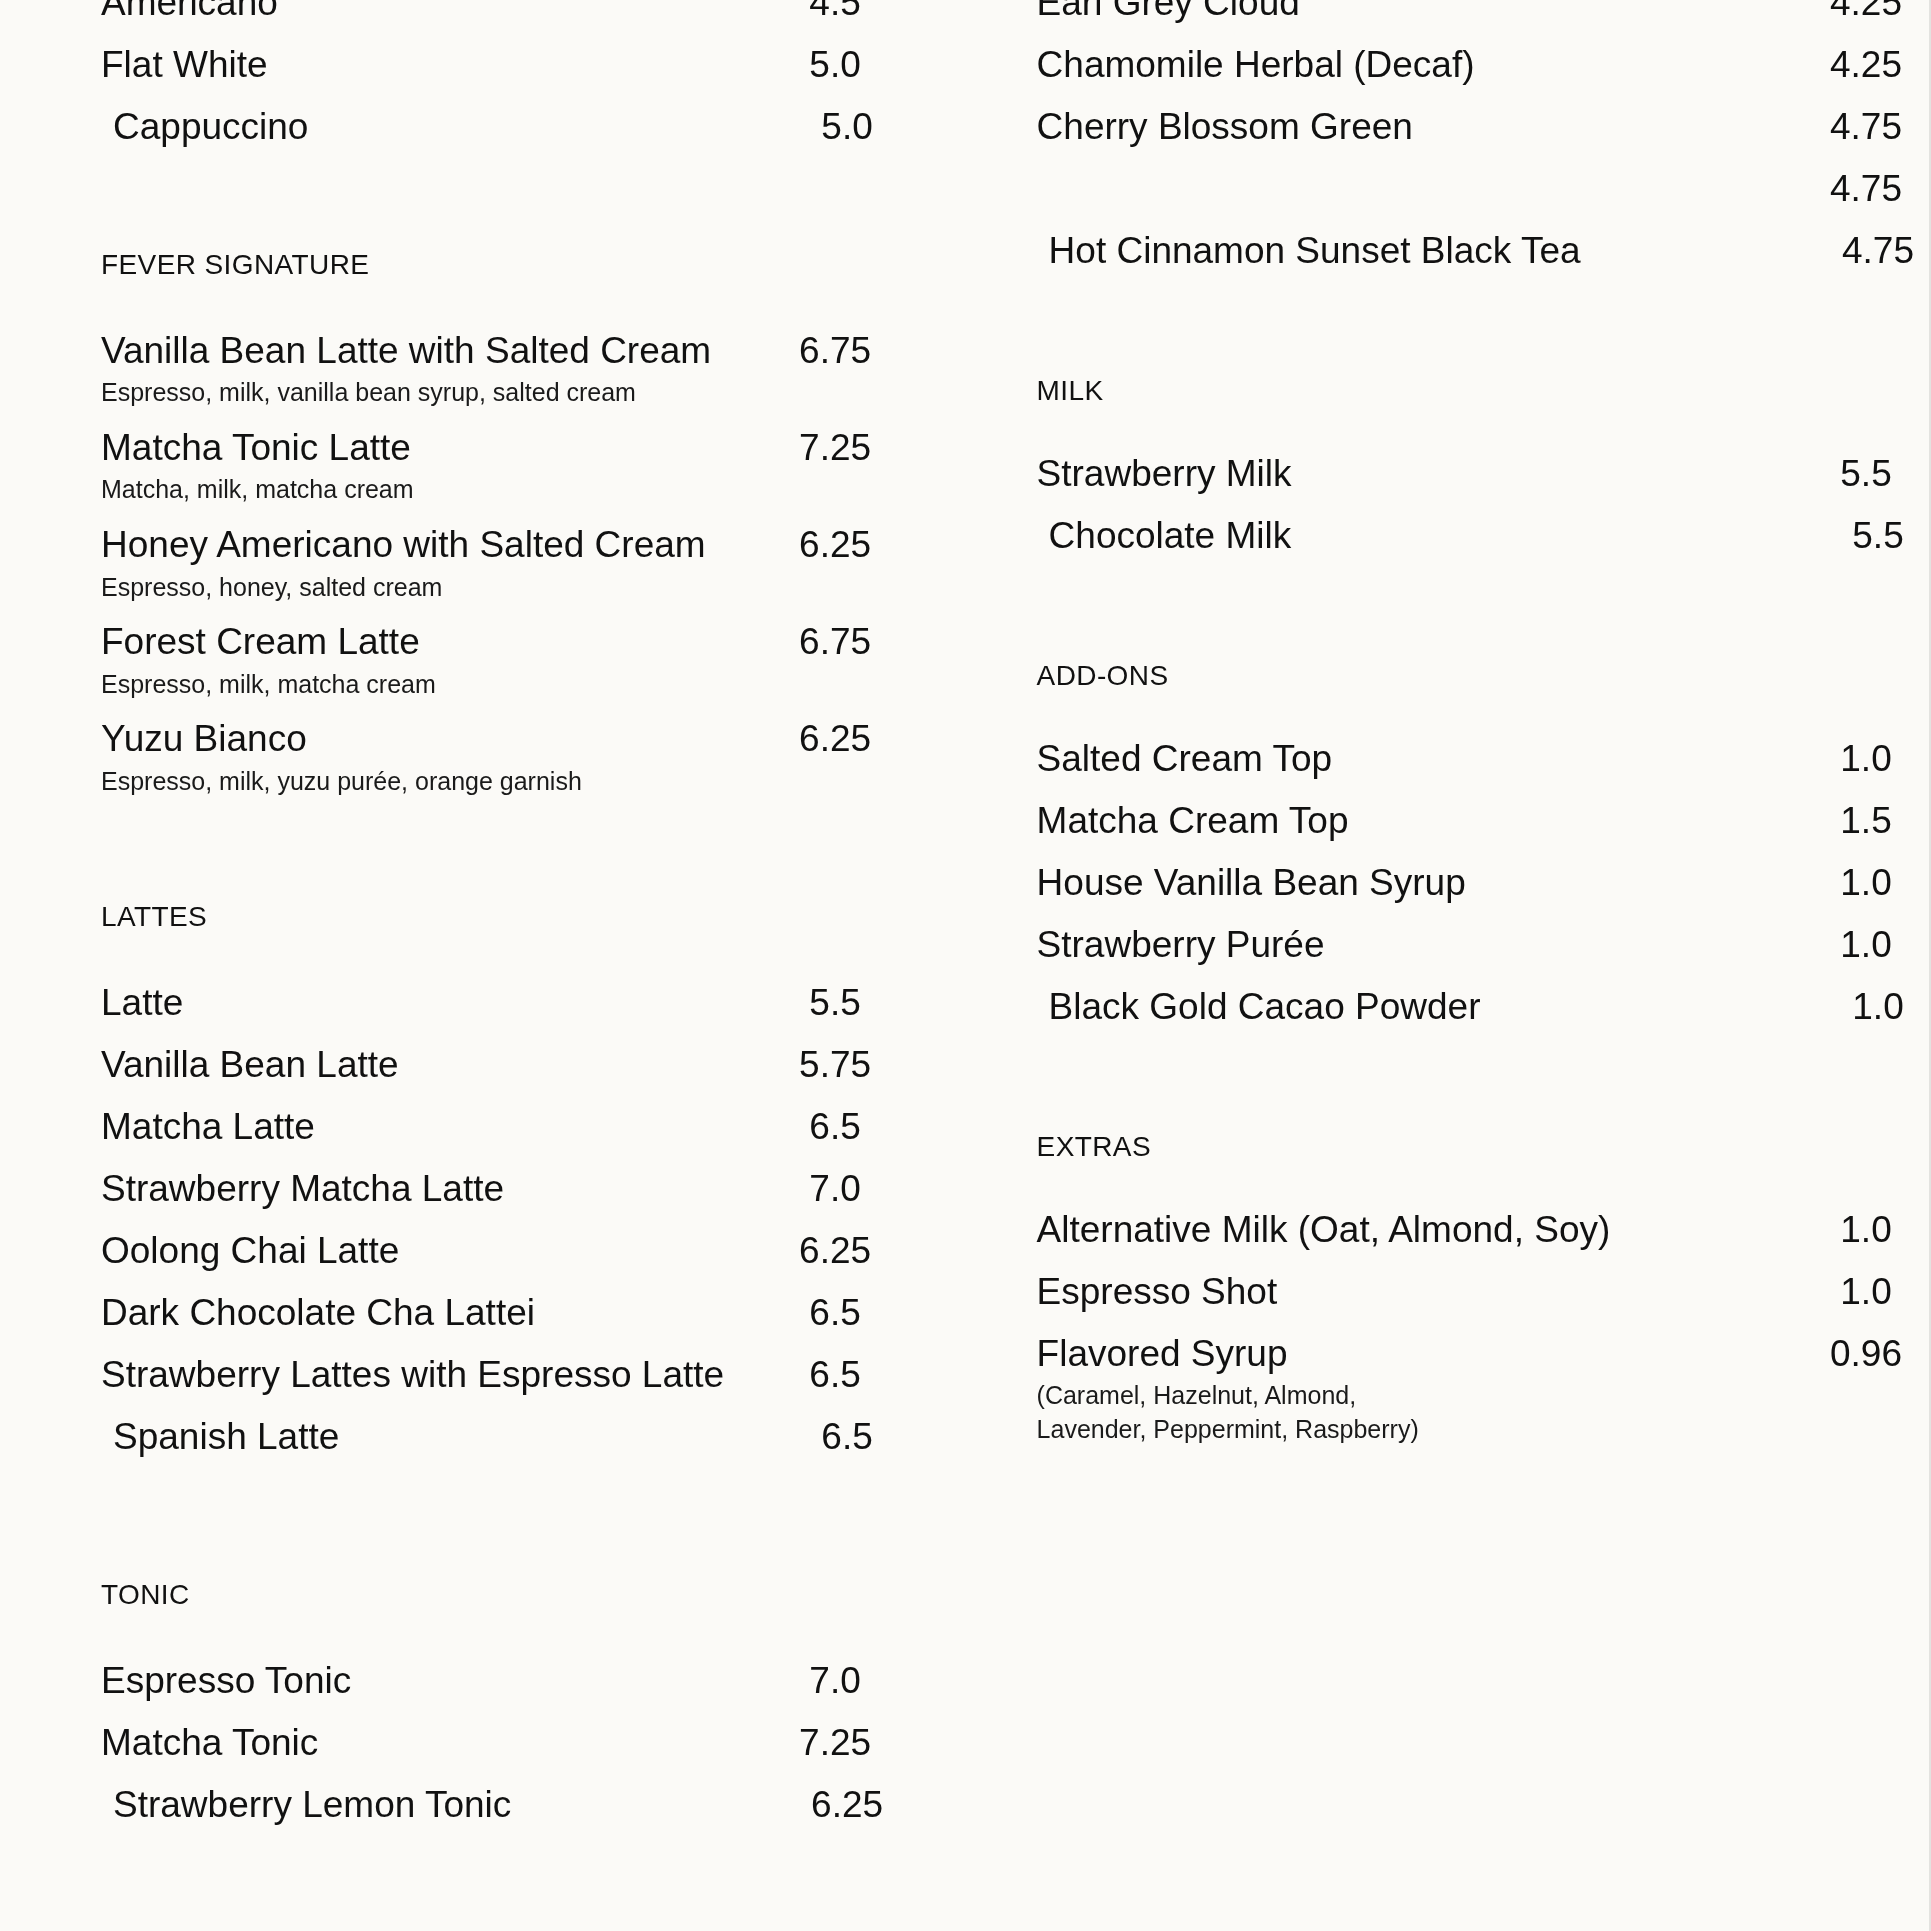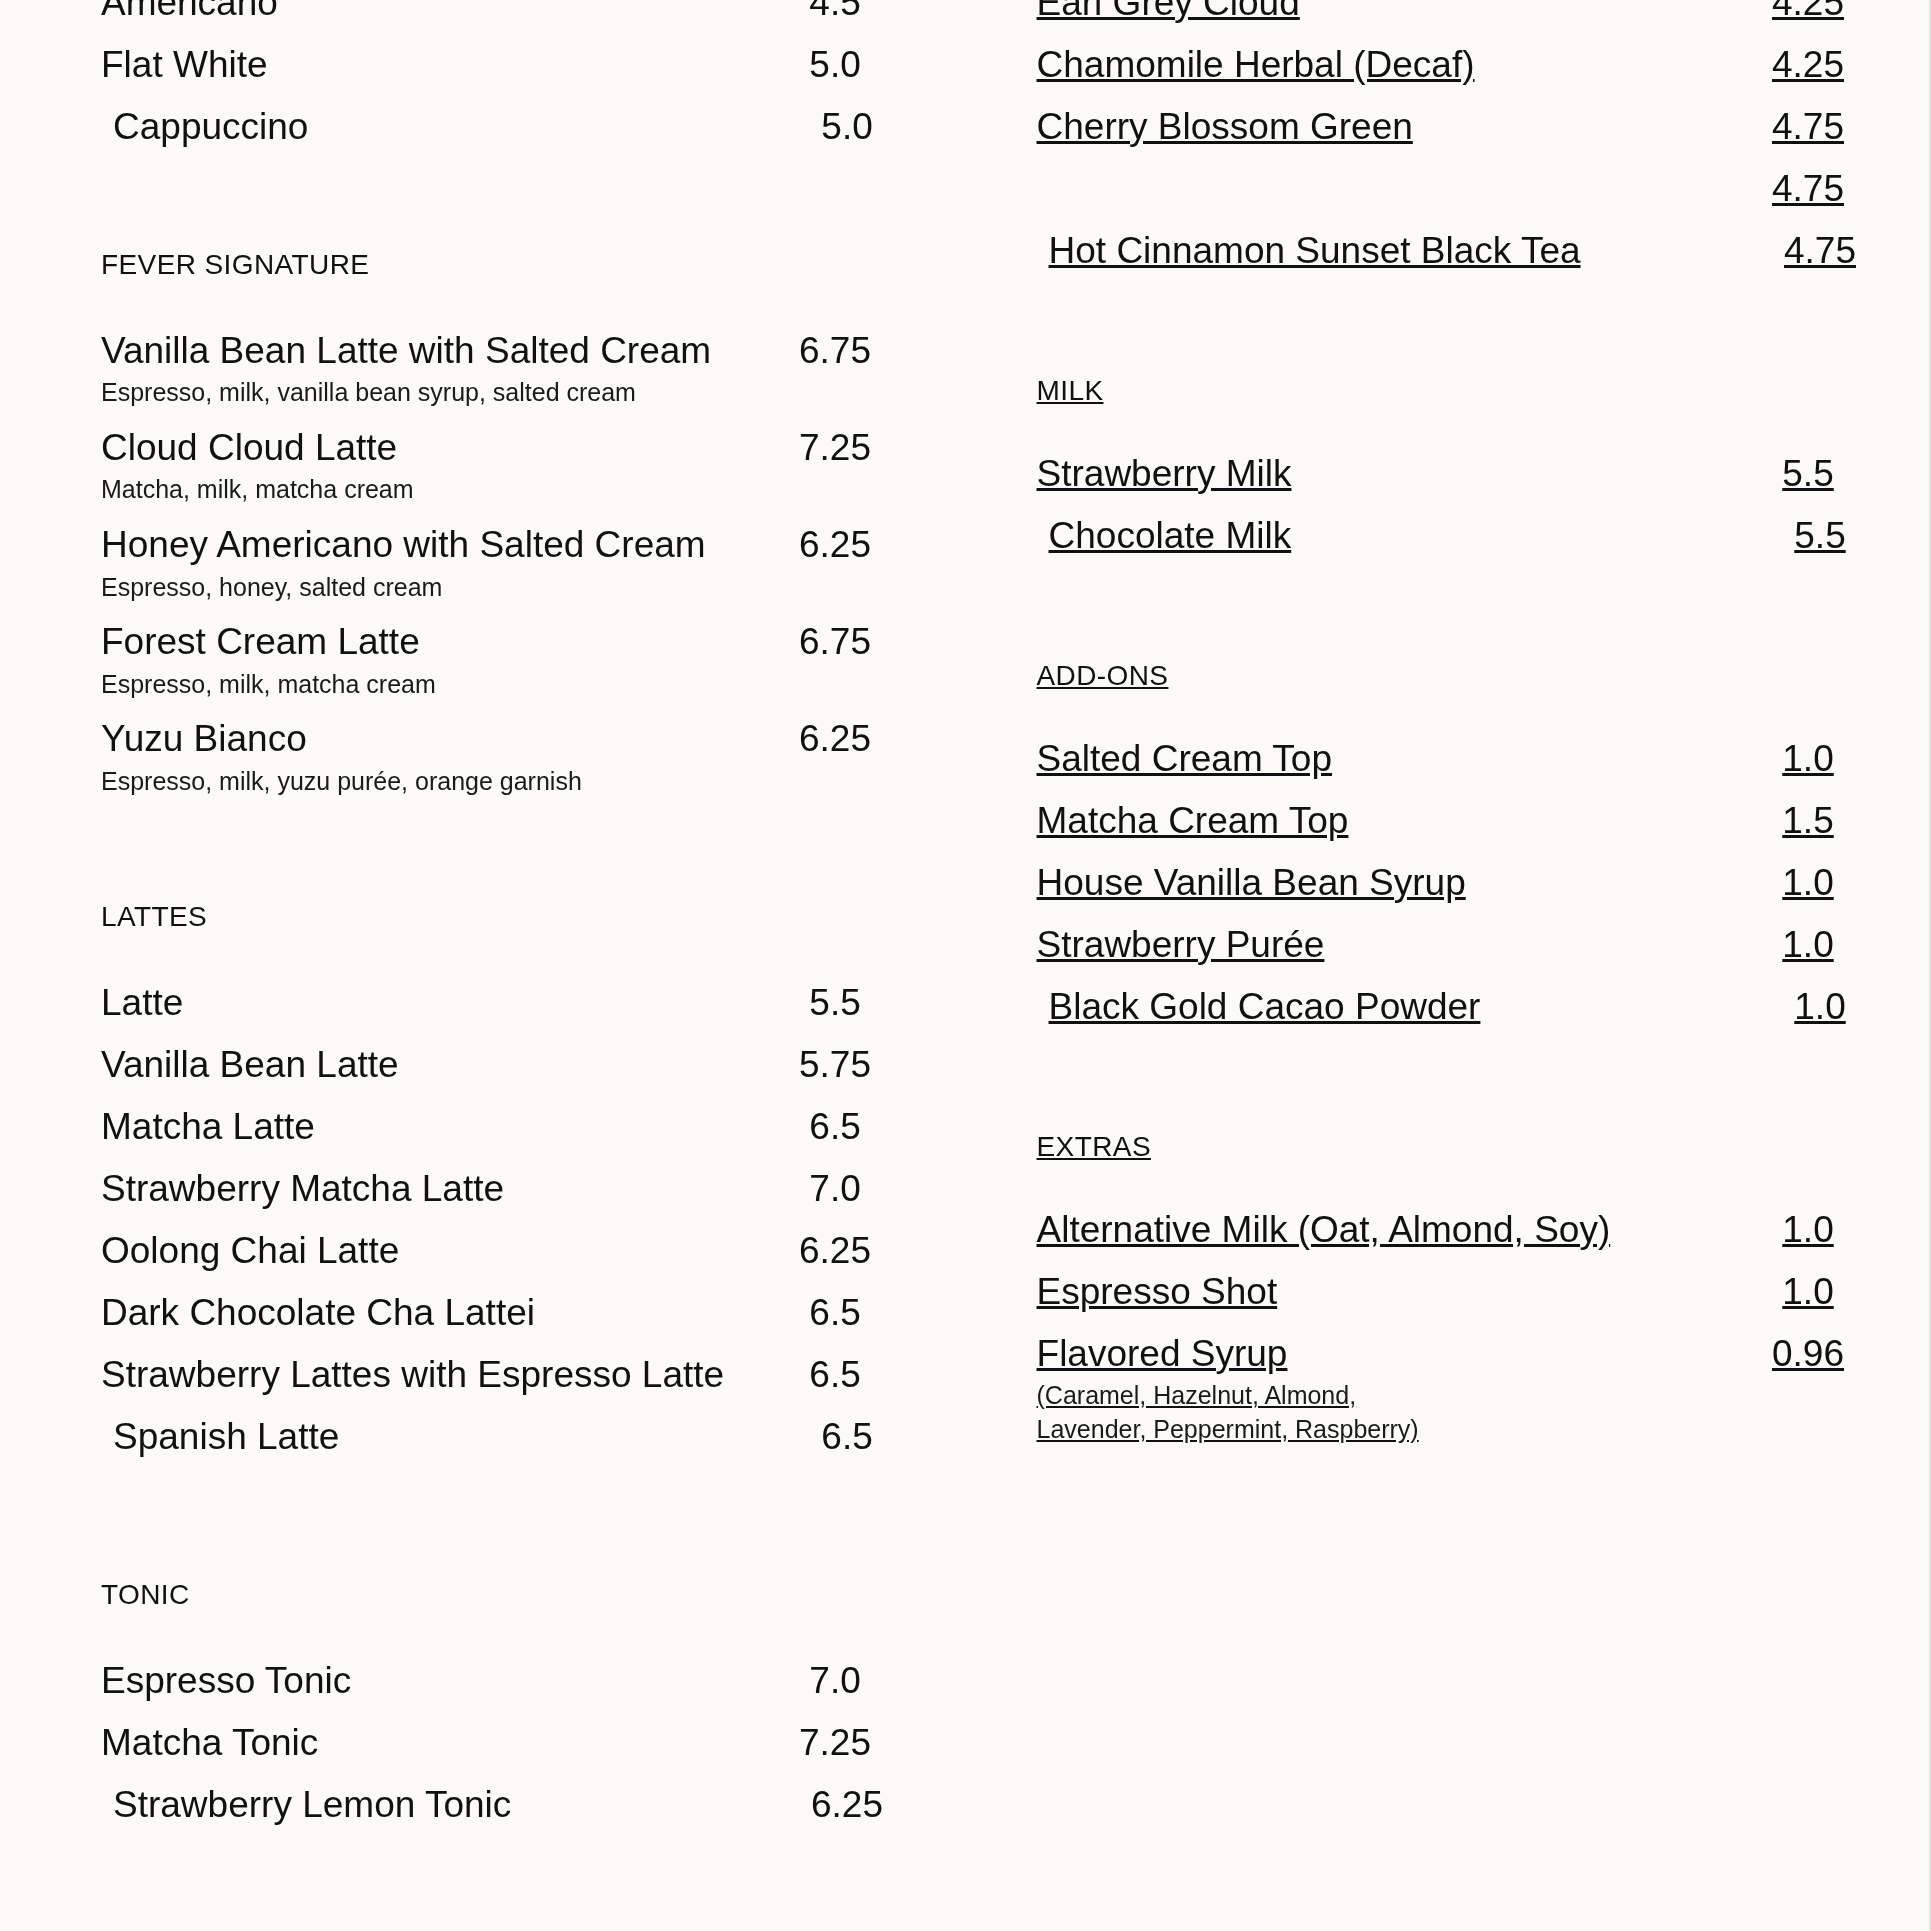--- a/index.html
+++ b/index.html
@@ -37,22 +37,20 @@
 
   .col-left {
     width: 966px;
     padding-left: 101px;
     padding-right: 58px;
   }
 
   .col-right {
     width: 966px;
     padding-left: 72px;
-    padding-right: 58px;
-    text-decoration: underline;
   }
 
   
   .col-left .inner  { margin-top: -16.4px; }
   .col-right .inner { margin-top: -16.4px; }
 
   .section-title {
     font-size: 28px;
     font-weight: 400;
     letter-spacing: 0.4px;
@@ -156,21 +154,21 @@
         <div class="desc-row">
           <div class="row">
             <span class="name">Vanilla Bean Latte with Salted Cream</span>
             <span class="spacer"></span>
             <span class="price">6.75</span>
           </div>
           <div class="desc">Espresso, milk, vanilla bean syrup, salted cream</div>
         </div>
         <div class="desc-row">
           <div class="row">
-            <span class="name">Cloud Cloud Latte</span>
+            <span class="name">Matcha Tonic Latte</span>
             <span class="spacer"></span>
             <span class="price">7.25</span>
           </div>
           <div class="desc">Matcha, milk, matcha cream</div>
         </div>
         <div class="desc-row">
           <div class="row">
             <span class="name">Honey Americano with Salted Cream</span>
             <span class="spacer"></span>
             <span class="price">6.25</span>

